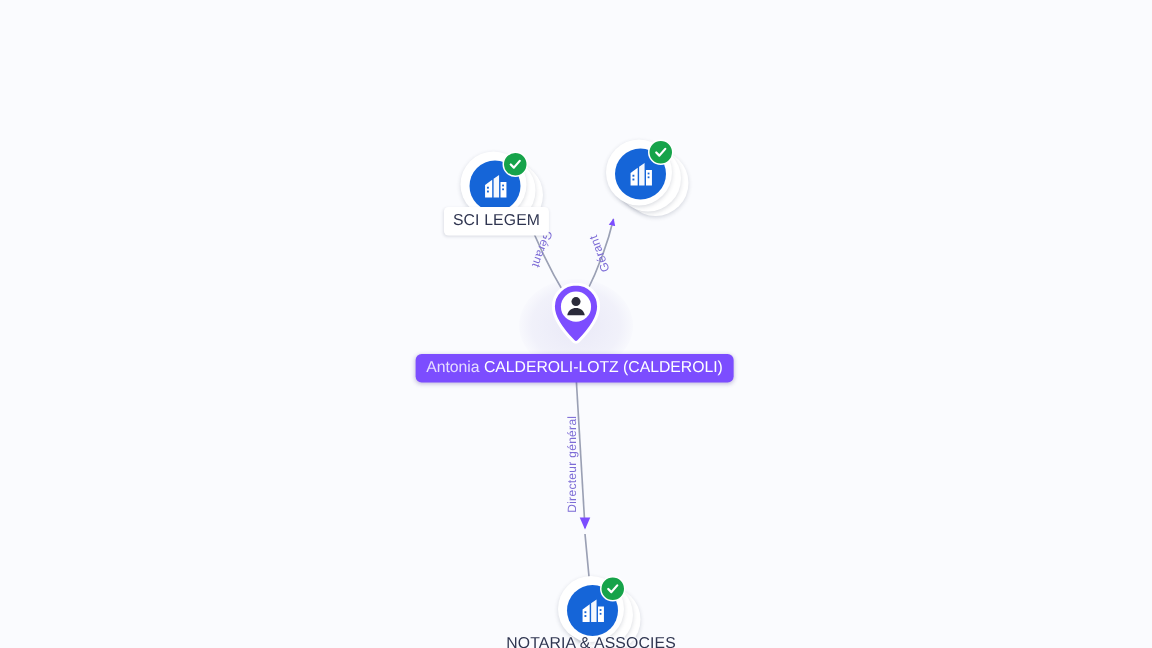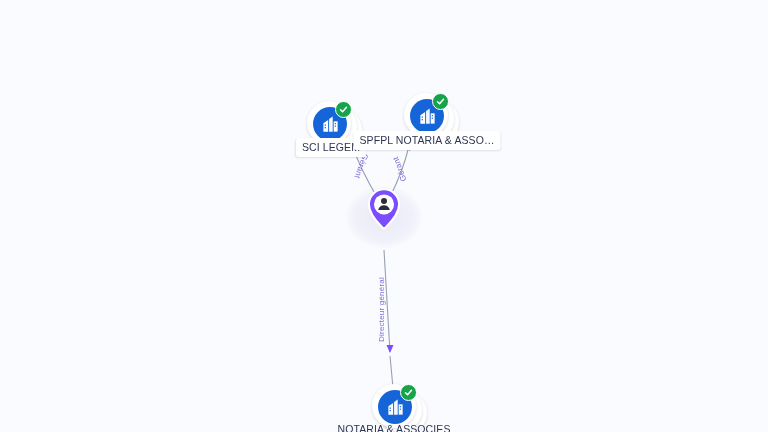--- a/index.html
+++ b/index.html
@@ -216,37 +216,40 @@
           <rect x="17.4" y="13.4" width="1.5" height="1.5" fill="#1565d8"></rect>
         </svg>
       </div>
       <div class="verified-badge">
         <svg width="9" height="9" viewBox="0 0 24 24" fill="none" stroke="#ffffff" stroke-width="4" stroke-linecap="round" stroke-linejoin="round">
           <path d="M4 12.5 L9.5 18 L20 6"></path>
         </svg>
       </div>
     </div>
   </div>
-  <div class="node-label" style="left:427px; top:131px;">SPFPL NOTARIA &amp; ASSO…</div>
 
   <div class="person-node" style="left:346px; top:182px;">
     <div class="person-halo"></div>
     <div class="pin">
       <svg width="42" height="42" viewBox="0 0 42 46">
         <path d="M21 1.5 C11.9 1.5 4.5 8.9 4.5 18 C4.5 27.6 15.6 39.6 19.2 43.3
                  C20.2 44.3 21.8 44.3 22.8 43.3 C26.4 39.6 37.5 27.6 37.5 18
                  C37.5 8.9 30.1 1.5 21 1.5 z" fill="#7c4dff" stroke="#ffffff" stroke-width="2.2"></path>
         <circle cx="21" cy="18" r="11" fill="#ffffff"></circle>
         <g fill="#2b2b3a">
           <circle cx="21" cy="14.3" r="3.3"></circle>
           <path d="M14.6 24.2 C15.3 20.7 17.9 19 21 19 C24.1 19 26.7 20.7 27.4 24.2 z"></path>
         </g>
       </svg>
     </div>
   </div>
+  <div class="person-label" style="left:383px; top:236px;">
+    <span class="given">Antonia</span>
+    <span>CALDEROLI-LOTZ (CALDEROLI)</span>
+  </div>
 
   <div class="entity-node" style="left:371px; top:383px;">
     <div class="stack-card c3"></div>
     <div class="stack-card c2"></div>
     <div class="stack-card c1">
       <div class="entity-disc">
         <svg width="19" height="19" viewBox="0 0 24 24" fill="#ffffff">
           <path d="M3 21V10.5L9 6.2V21H3z"></path>
           <path d="M10.2 21V5.2l4.6-3.2V21h-4.6z" opacity="0.95"></path>
           <path d="M16 21V8h5v13h-5z"></path>

